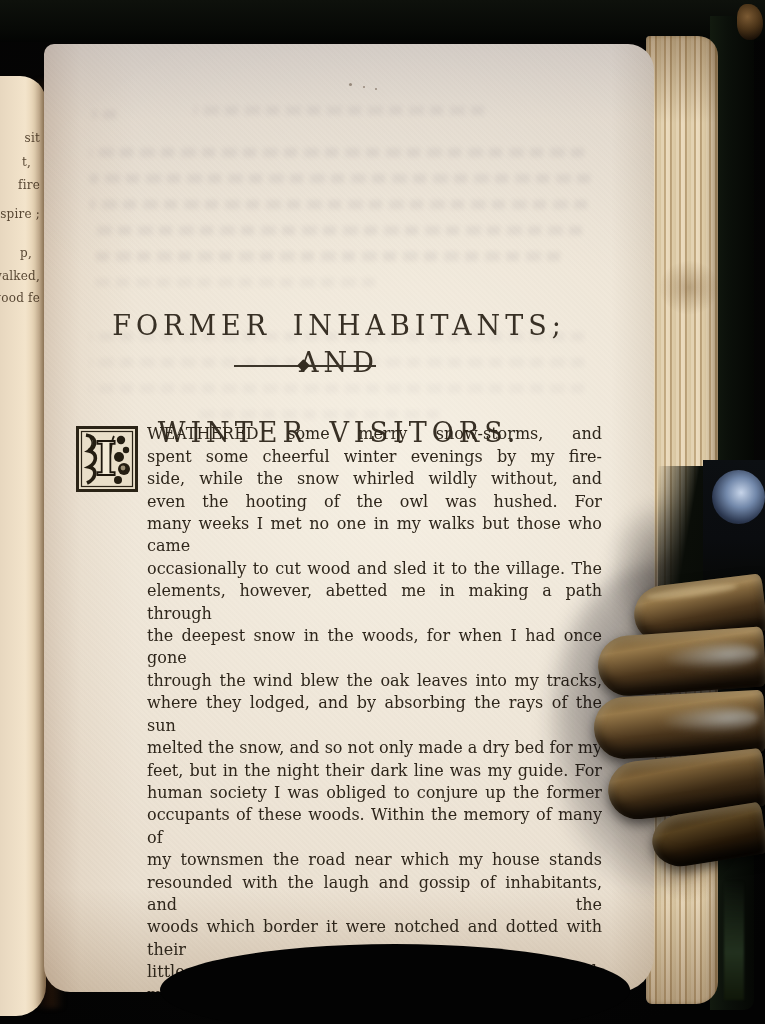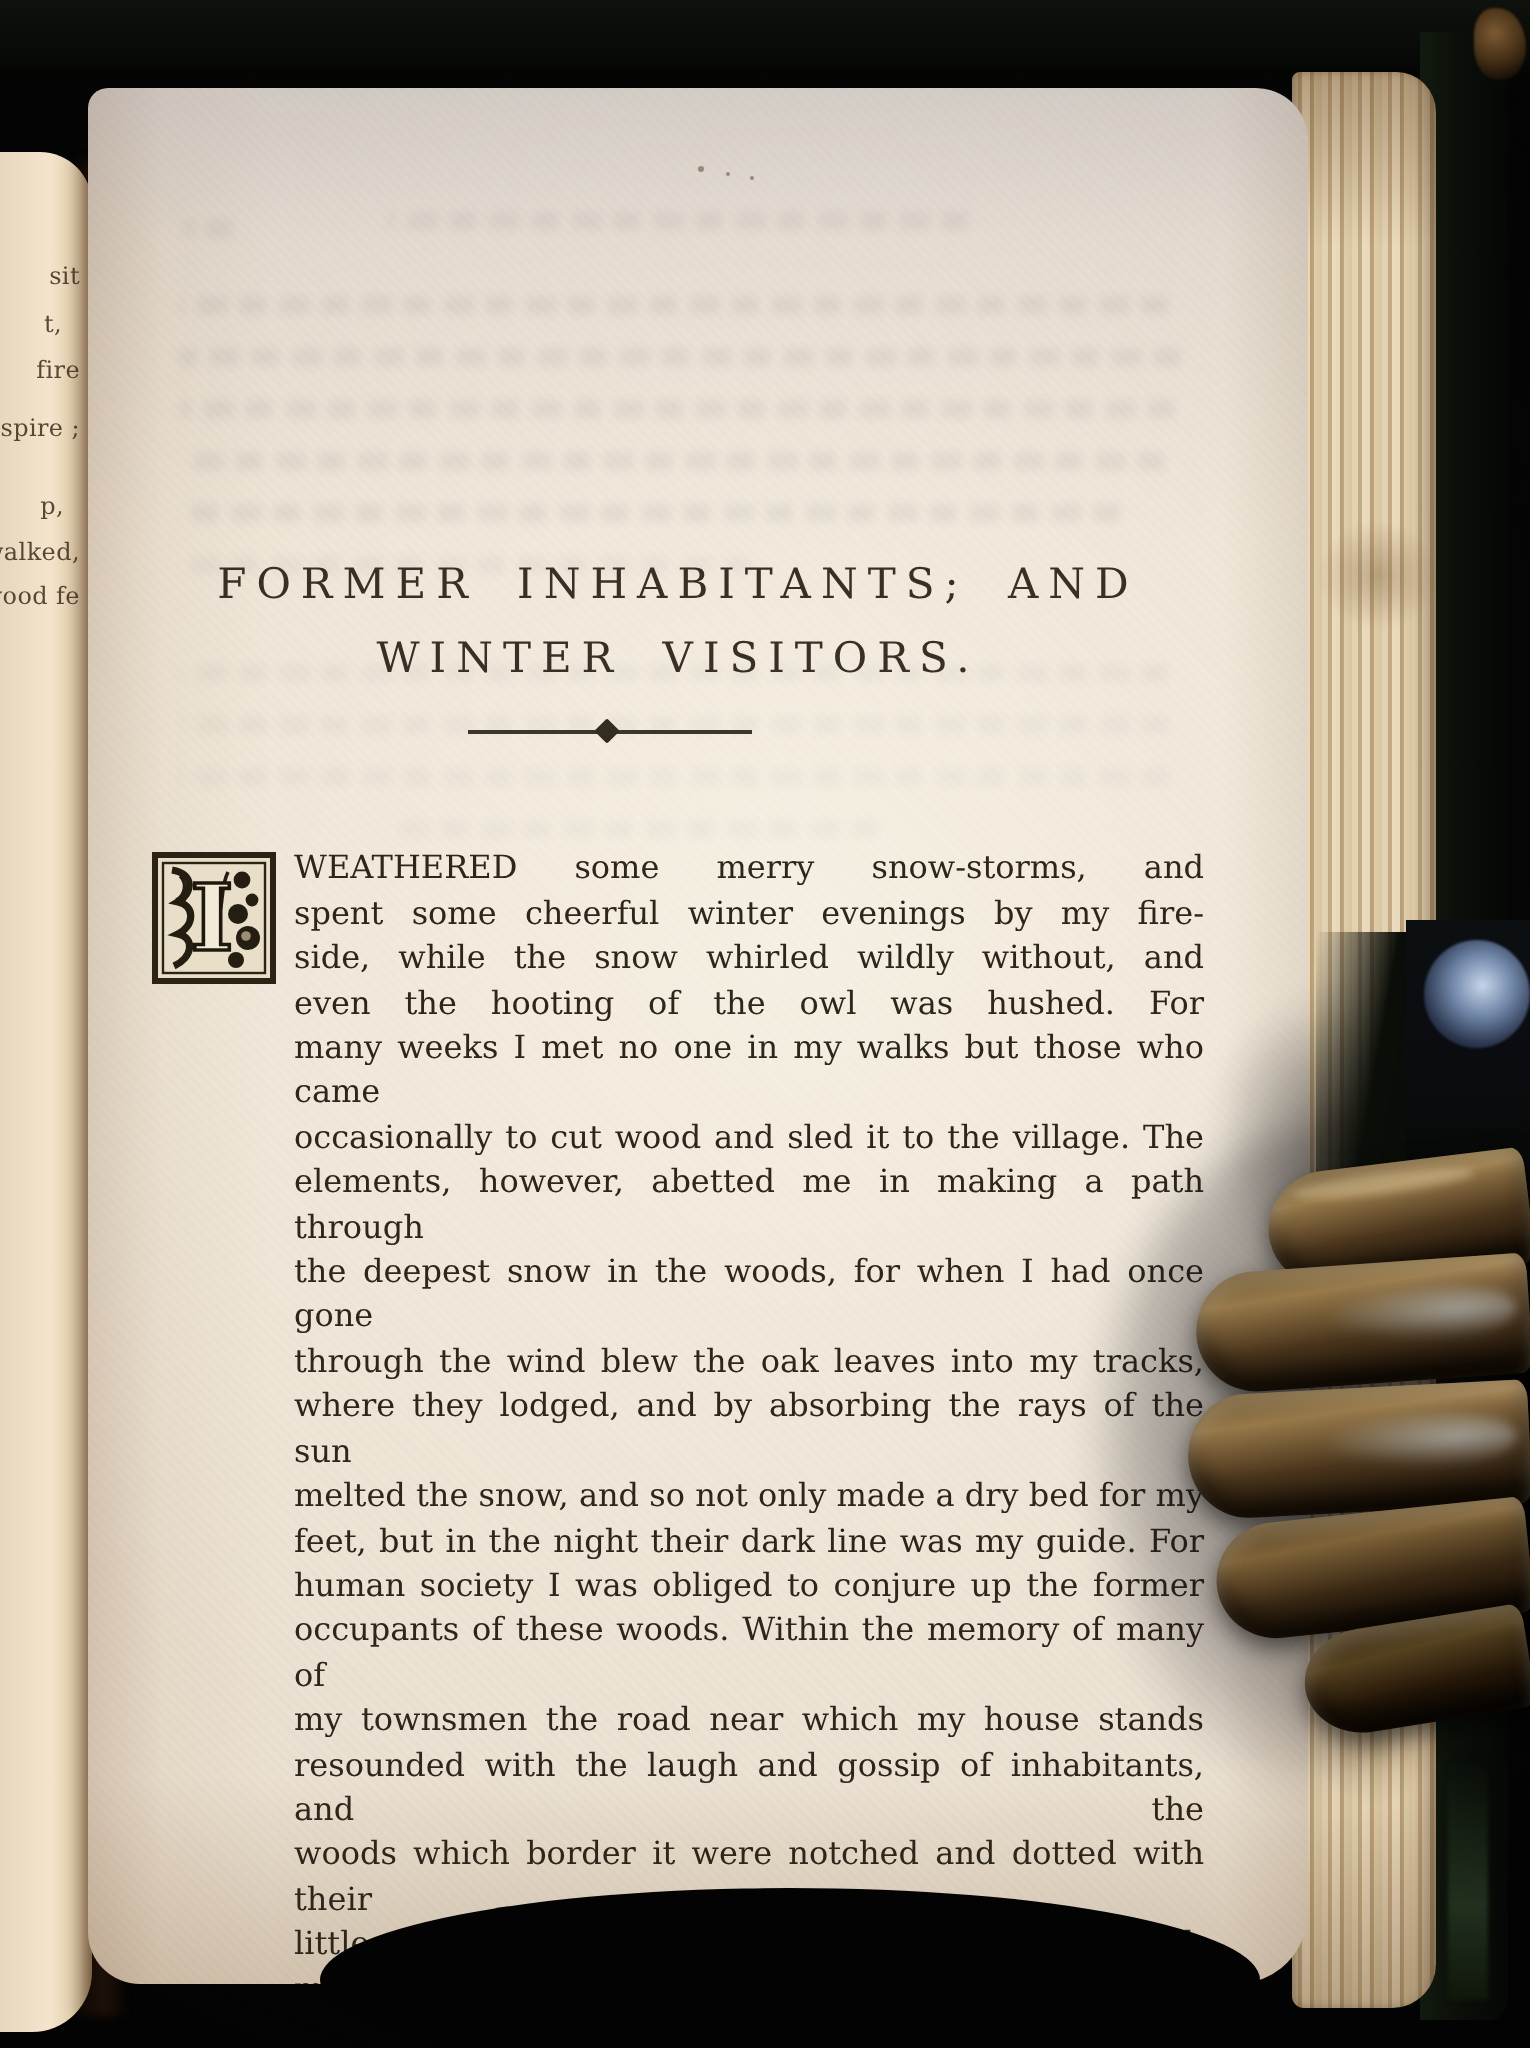--- a/index.html
+++ b/index.html
@@ -77,22 +77,22 @@
   .page .g4{top:182px;width:492px;} .page .g5{top:208px;width:470px;}
   .page .g6{top:234px;width:285px;opacity:.09;}
   .page .g7{top:288px;opacity:.09;} .page .g8{top:314px;opacity:.085;}
   .page .g9{top:340px;opacity:.08;} .page .g10{top:366px;left:150px;width:245px;opacity:.075;}
 
   .speck{width:3px;height:3px;border-radius:50%;background:#5c4a3a;opacity:.55;}
   .speck.s1{left:305px;top:39px;} .speck.s2{left:319px;top:42px;width:2px;height:2px;} .speck.s3{left:331px;top:44px;width:2px;height:2px;}
 
   
   .heading{left:32px;top:230px;width:526px;text-align:center;color:#383025;}
-  .heading .hl{position:static;display:block;font-size:21px;line-height:37px;
-    letter-spacing:5px;word-spacing:8px;}
+  .heading .hl{position:static;display:block;font-size:27px;line-height:37px;
+    letter-spacing:5px;word-spacing:8px;margin-top:33px;}
 
   
   .divider{left:190px;top:321px;width:142px;height:2px;background:#3c352a;}
   .divider::after{content:"";position:absolute;left:65px;top:-4px;width:9px;height:9px;
     background:#332c21;transform:rotate(45deg);border-radius:1px;}
 
   
   .body-text{left:32px;top:357px;width:526px;color:#2e261b;
     font-size:16px;line-height:22.4px;
     text-align:justify;text-align-last:justify;white-space:pre-line;}

